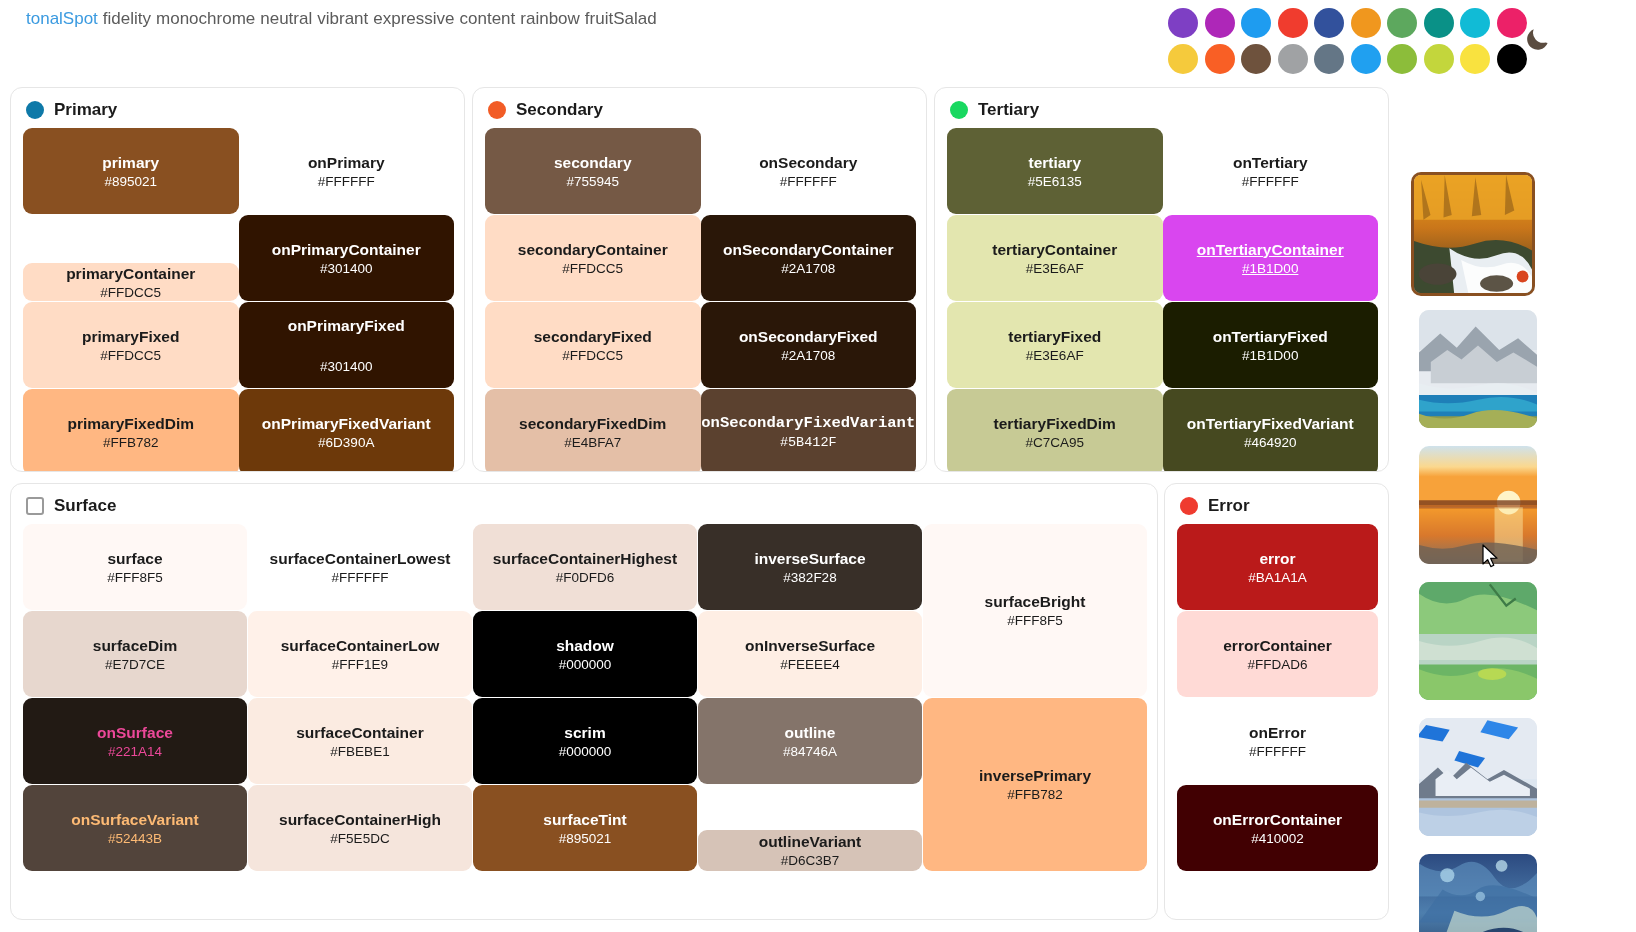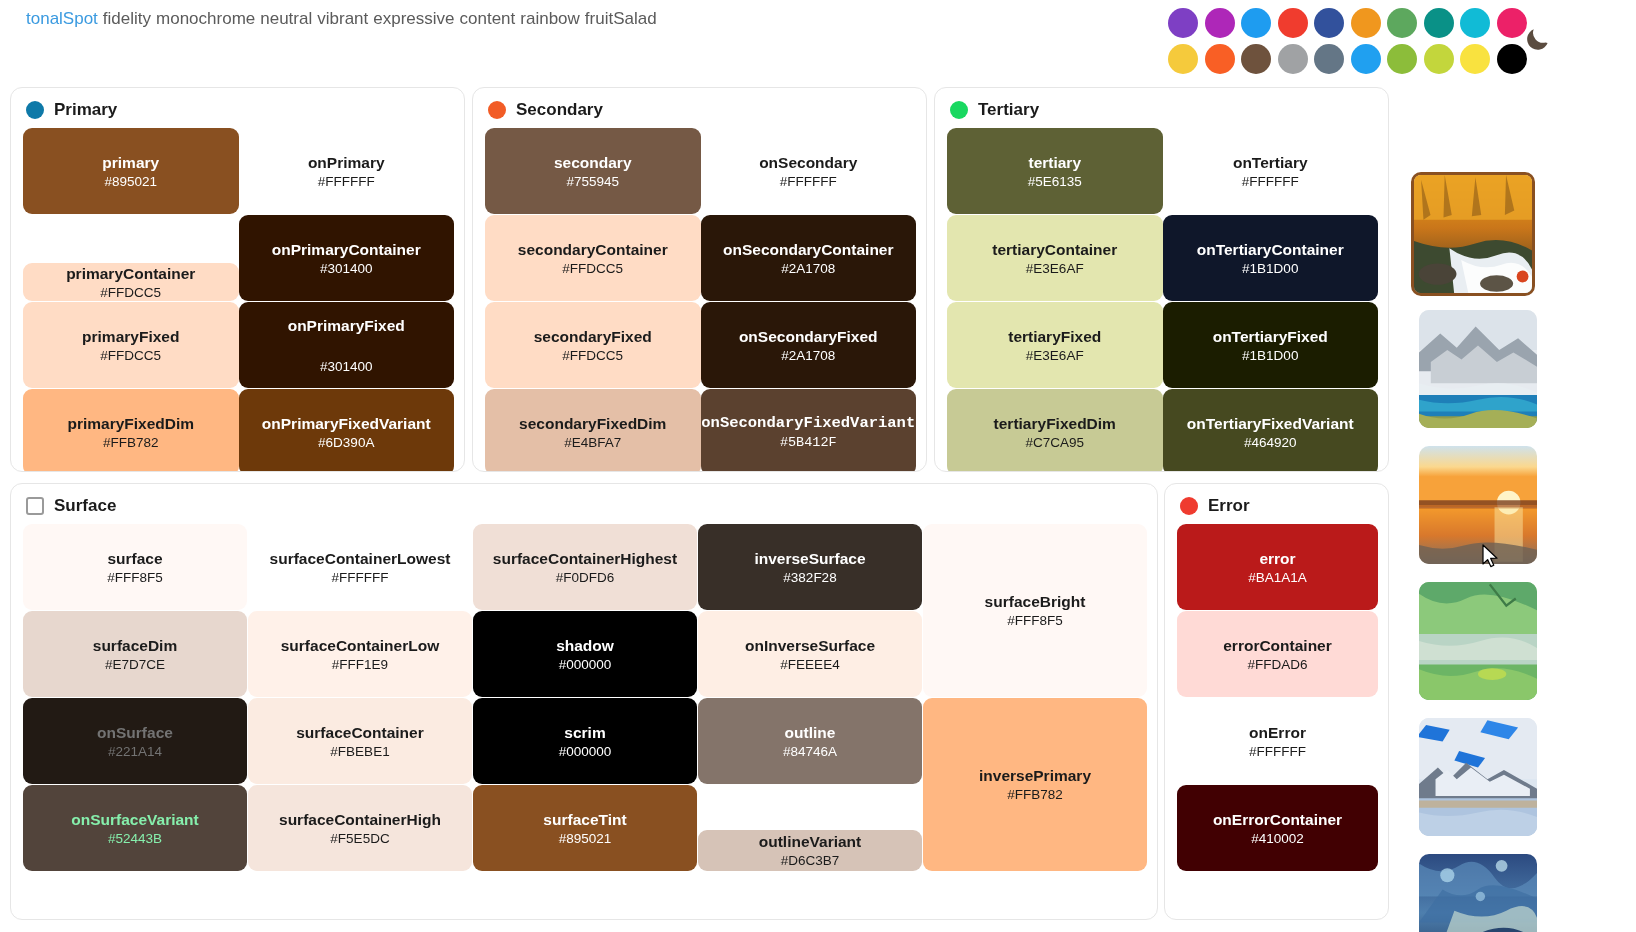--- a/index.html
+++ b/index.html
@@ -325,21 +325,21 @@
           <div class="h">#5E6135</div>
         </div>
         <div class="tok" style="background: transparent; color: rgb(27, 27, 27);">
           <div class="n">onTertiary</div>
           <div class="h">#FFFFFF</div>
         </div>
         <div class="tok" style="background: rgb(227, 230, 175); color: rgb(27, 27, 27);">
           <div class="n">tertiaryContainer</div>
           <div class="h">#E3E6AF</div>
         </div>
-        <div class="tok" style="background: #0f172a; color: rgb(255, 255, 255);">
+        <div class="tok" style="background: #d946ef; color: rgb(255, 255, 255); text-decoration: underline;">
           <div class="n">onTertiaryContainer</div>
           <div class="h">#1B1D00</div>
         </div>
         <div class="tok" style="background: rgb(227, 230, 175); color: rgb(27, 27, 27);">
           <div class="n">tertiaryFixed</div>
           <div class="h">#E3E6AF</div>
         </div>
         <div class="tok" style="background: rgb(27, 29, 0); color: rgb(255, 255, 255);">
           <div class="n">onTertiaryFixed</div>
           <div class="h">#1B1D00</div>
@@ -390,41 +390,41 @@
           <div class="h">#FFF1E9</div>
         </div>
         <div class="tok" style="background: rgb(0, 0, 0); color: rgb(255, 255, 255); grid-area: 2 / 3;">
           <div class="n">shadow</div>
           <div class="h">#000000</div>
         </div>
         <div class="tok" style="background: rgb(254, 238, 228); color: rgb(27, 27, 27); grid-area: 2 / 4;">
           <div class="n">onInverseSurface</div>
           <div class="h">#FEEEE4</div>
         </div>
-        <div class="tok" style="background: rgb(34, 26, 20); color: #737373; grid-area: 3 / 1;">
+        <div class="tok" style="background: rgb(34, 26, 20); color: #ec4899; grid-area: 3 / 1;">
           <div class="n">onSurface</div>
           <div class="h">#221A14</div>
         </div>
         <div class="tok" style="background: rgb(251, 235, 225); color: rgb(27, 27, 27); grid-area: 3 / 2;">
           <div class="n">surfaceContainer</div>
           <div class="h">#FBEBE1</div>
         </div>
         <div class="tok" style="background: rgb(0, 0, 0); color: rgb(255, 255, 255); grid-area: 3 / 3;">
           <div class="n">scrim</div>
           <div class="h">#000000</div>
         </div>
         <div class="tok" style="background: rgb(132, 116, 106); color: rgb(255, 255, 255); grid-area: 3 / 4;">
           <div class="n">outline</div>
           <div class="h">#84746A</div>
         </div>
         <div class="tok" style="background: rgb(255, 183, 130); color: rgb(27, 27, 27); grid-area: 3 / 5 / span 2;">
           <div class="n">inversePrimary</div>
           <div class="h">#FFB782</div>
         </div>
-        <div class="tok" style="background: rgb(82, 68, 59); color: #86efac; grid-area: 4 / 1;">
+        <div class="tok" style="background: rgb(82, 68, 59); color: #fdba74; grid-area: 4 / 1;">
           <div class="n">onSurfaceVariant</div>
           <div class="h">#52443B</div>
         </div>
         <div class="tok" style="background: rgb(245, 229, 220); color: rgb(27, 27, 27); grid-area: 4 / 2;">
           <div class="n">surfaceContainerHigh</div>
           <div class="h">#F5E5DC</div>
         </div>
         <div class="tok" style="background: rgb(137, 80, 33); color: rgb(255, 255, 255); grid-area: 4 / 3;">
           <div class="n">surfaceTint</div>
           <div class="h">#895021</div>

